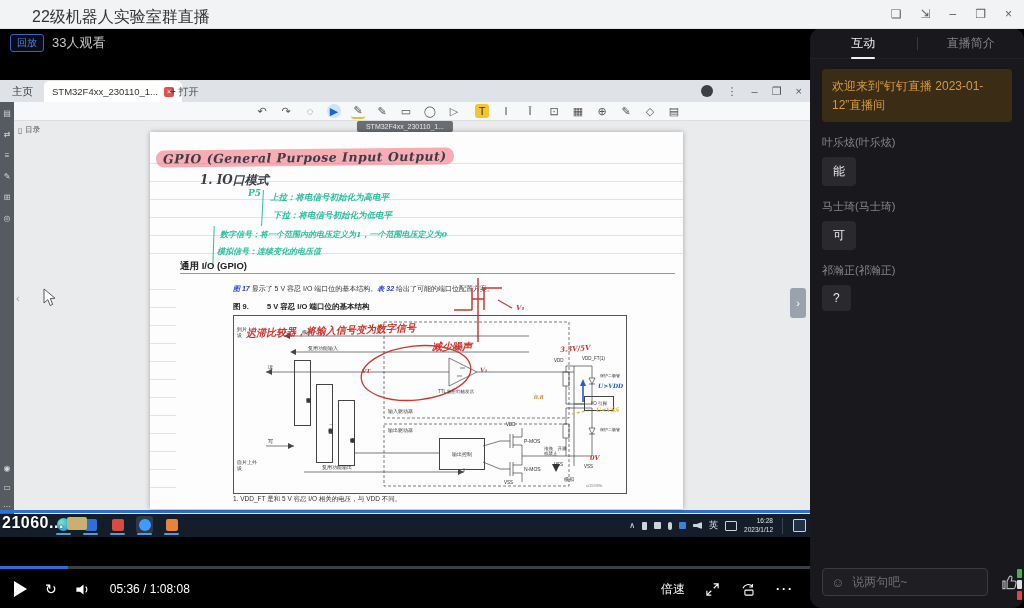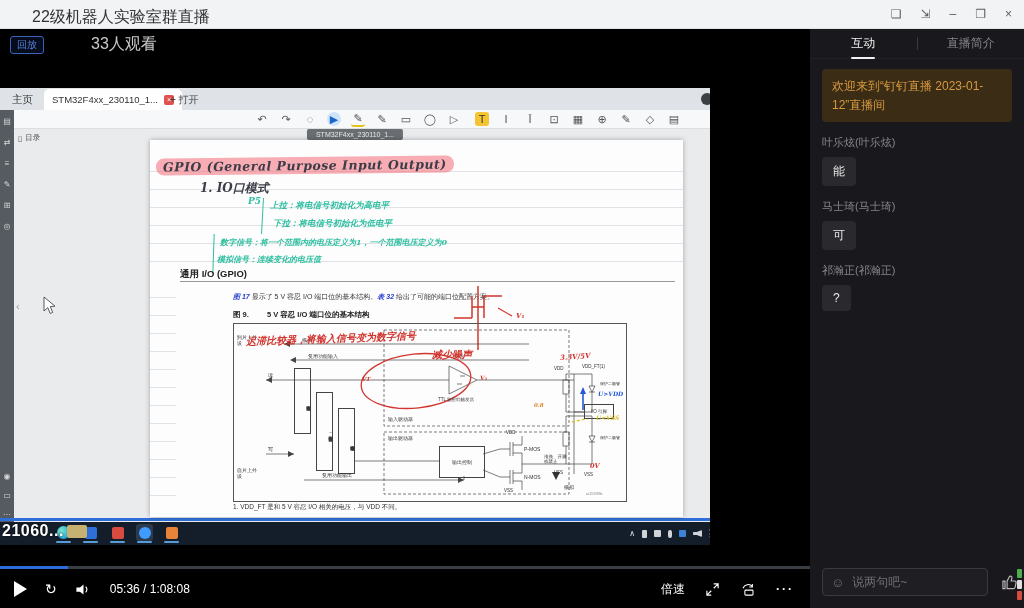--- a/index.html
+++ b/index.html
@@ -7,23 +7,23 @@
   .abs{position:absolute;}
   
   .titlebar{position:absolute;left:0;top:0;width:1024px;height:28px;background:#f2f3f5;border-bottom:1px solid #e2e3e5;z-index:40;}
   .tb-title{position:absolute;left:32px;top:7px;font-size:16px;color:#333;}
   .win-ctrls{position:absolute;right:12px;top:0;height:28px;display:flex;align-items:center;gap:19px;color:#5a5d61;font-size:12px;}
   .win-ctrls span{cursor:default;line-height:1;}
   
   .video{position:absolute;left:0;top:28px;width:810px;height:580px;background:#000;overflow:hidden;}
   .badge-row{position:absolute;left:10px;top:6px;display:flex;align-items:center;gap:8px;z-index:10;}
   .badge{color:#5580d8;border:1px solid #3a62b8;border-radius:3px;font-size:10px;padding:1px 6px;background:rgba(18,35,80,.35);}
-  .viewers{color:#c9c9c9;font-size:16px;margin-left:39px;}
-  
-  .desktop{position:absolute;left:0;top:60px;width:710px;height:457px;background:#e9ebed;overflow:hidden;}
+  .viewers{color:#c9c9c9;font-size:13px;}
+  
+  .desktop{position:absolute;left:0;top:52px;width:810px;height:457px;background:#e9ebed;overflow:hidden;}
   .tabbar{position:absolute;left:0;top:0;width:810px;height:22px;background:#dfe3e7;}
   .home-tab{position:absolute;left:12px;top:5px;font-size:10.5px;color:#333;}
   .doc-tab{position:absolute;left:44px;top:1px;height:21px;background:#fff;border-radius:5px 5px 0 0;display:flex;align-items:center;gap:6px;padding:0 8px;font-size:9.5px;color:#333;}
   .tab-close{width:10px;height:10px;background:#e0524d;border-radius:2px;color:#fff;font-size:7px;line-height:10px;text-align:center;}
   .open-tab{position:absolute;left:170px;top:5px;font-size:10px;color:#444;}
   .app-ctrls{position:absolute;right:8px;top:0;height:22px;display:flex;align-items:center;gap:14px;color:#555;font-size:11px;}
   .dot-icon{width:12px;height:12px;background:#3c4043;border-radius:50%;}
   .toolbar{position:absolute;left:0;top:22px;width:810px;height:18px;background:#f7f8f9;border-bottom:1px solid #dcdee0;display:flex;align-items:center;}
   .tool-group{display:flex;align-items:center;gap:10px;margin-left:255px;}
   .tool-group2{display:flex;align-items:center;gap:10px;margin-left:14px;}
@@ -87,21 +87,21 @@
   
   .progress{position:absolute;left:0;top:538px;width:810px;height:3px;background:#3a3f45;}
   .progress-fill{height:3px;background:#2d6cdf;width:8.4%;}
   .ctrls{position:absolute;left:0;top:542px;width:810px;height:38px;display:flex;align-items:center;}
   .c-left{display:flex;align-items:center;gap:18px;padding-left:14px;}
   .c-right{margin-left:auto;display:flex;align-items:center;gap:20px;padding-right:16px;}
   .play-tri{width:0;height:0;border-left:13px solid #fff;border-top:8px solid transparent;border-bottom:8px solid transparent;}
   .c-glyph{color:#fff;font-size:14px;line-height:1;}
   .c-text{color:#fff;font-size:12px;}
   
-  .chat{position:absolute;left:810px;top:28px;width:214px;height:580px;background:#19191d;}
+  .chat{position:absolute;left:810px;top:28px;width:214px;height:580px;background:#19191d;border-radius:12px;}
   .chat-tabs{height:30px;display:flex;align-items:center;border-bottom:1px solid #222;}
   .chat-tab{flex:1;text-align:center;font-size:12px;position:relative;}
   .chat-tab.on{color:#f2f2f2;}
   .chat-tab.off{color:#85858a;}
   .chat-tab.on::after{content:"";position:absolute;left:50%;transform:translateX(-50%);bottom:-7px;width:24px;height:2px;background:#f2f2f2;border-radius:1px;}
   .tab-div{width:1px;height:13px;background:#3a3a3e;}
   .banner{margin:10px 12px 6px 12px;background:#3a2c15;border-radius:4px;padding:8px 10px;color:#d8993f;font-size:12px;line-height:1.55;}
   .msgs{padding:0 12px;}
   .mname{color:#85858a;font-size:11px;margin-top:13px;}
   .mbubble{display:inline-block;background:#29292e;color:#eaeaea;font-size:12px;padding:6px 11px;border-radius:4px;margin-top:7px;}

